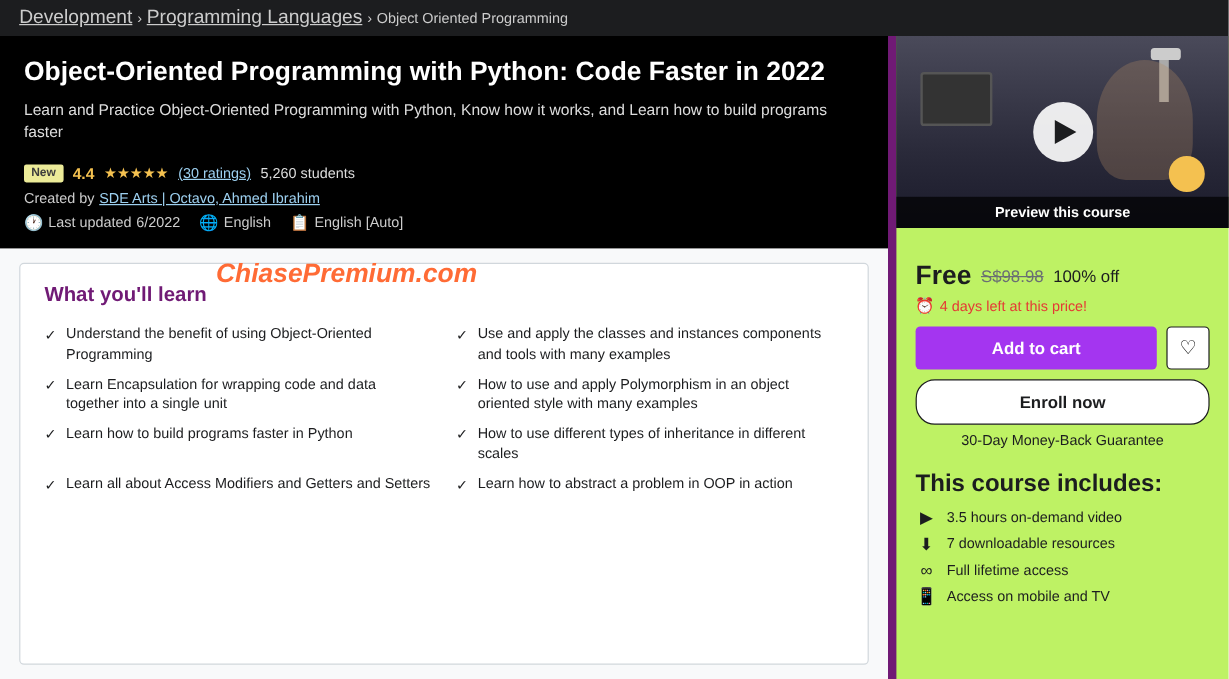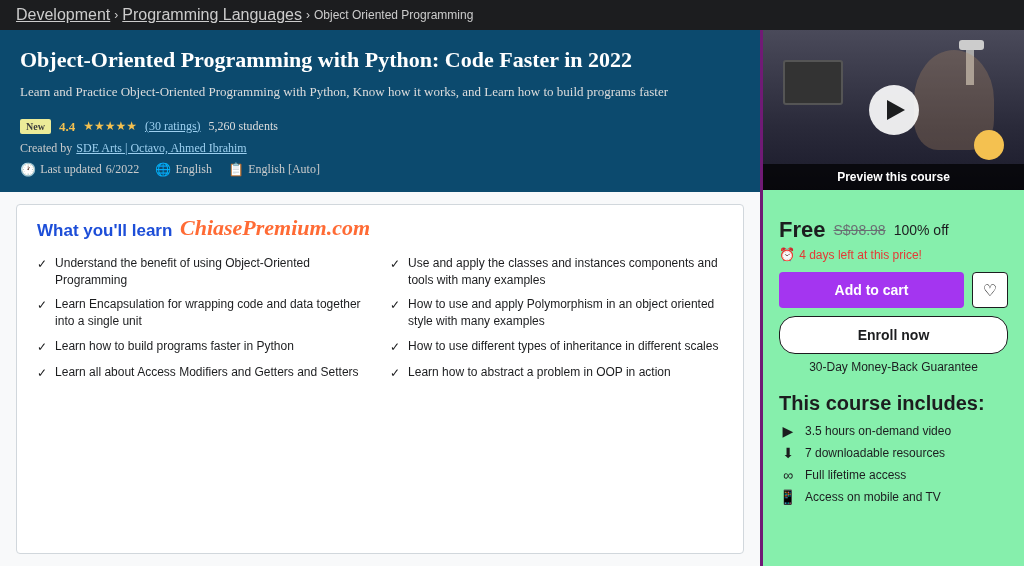--- a/index.html
+++ b/index.html
@@ -47,25 +47,24 @@
     
     .left-panel {
       flex: 1;
       display: flex;
       flex-direction: column;
       overflow: hidden;
     }
 
     
     .hero {
-      background: #0c4a6e;
+      background: #000000;
       padding: 16px 20px 14px 20px;
       color: white;
       flex-shrink: 0;
-      font-family: Liberation Serif, serif;
     }
     .hero-title {
       font-size: 22px;
       font-weight: 700;
       line-height: 1.3;
       margin-bottom: 8px;
       color: #fff;
     }
     .hero-subtitle {
       font-size: 13px;
@@ -152,21 +151,21 @@
       background: #fff;
       border: 1px solid #d1d7dc;
       margin: 12px 16px;
       border-radius: 4px;
       padding: 16px 20px;
       overflow: hidden;
     }
     .section-title {
       font-size: 17px;
       font-weight: 700;
-      color: #1d4ed8;
+      color: #701a75;
       margin-bottom: 14px;
     }
     .learn-grid {
       display: grid;
       grid-template-columns: 1fr 1fr;
       gap: 8px 20px;
     }
     .learn-item {
       display: flex;
       align-items: flex-start;
@@ -177,23 +176,23 @@
     }
     .check-icon {
       color: #1c1d1f;
       font-size: 12px;
       flex-shrink: 0;
       margin-top: 1px;
     }
 
     
     .right-panel {
-      width: 264px;
-      background: #86efac;
-      border-left: 3px solid #701a75;
+      width: 284px;
+      background: #bef264;
+      border-left: 7px solid #701a75;
       flex-shrink: 0;
       display: flex;
       flex-direction: column;
     }
 
     
     .course-preview {
       width: 100%;
       height: 160px;
       background: #2d2d2d;

